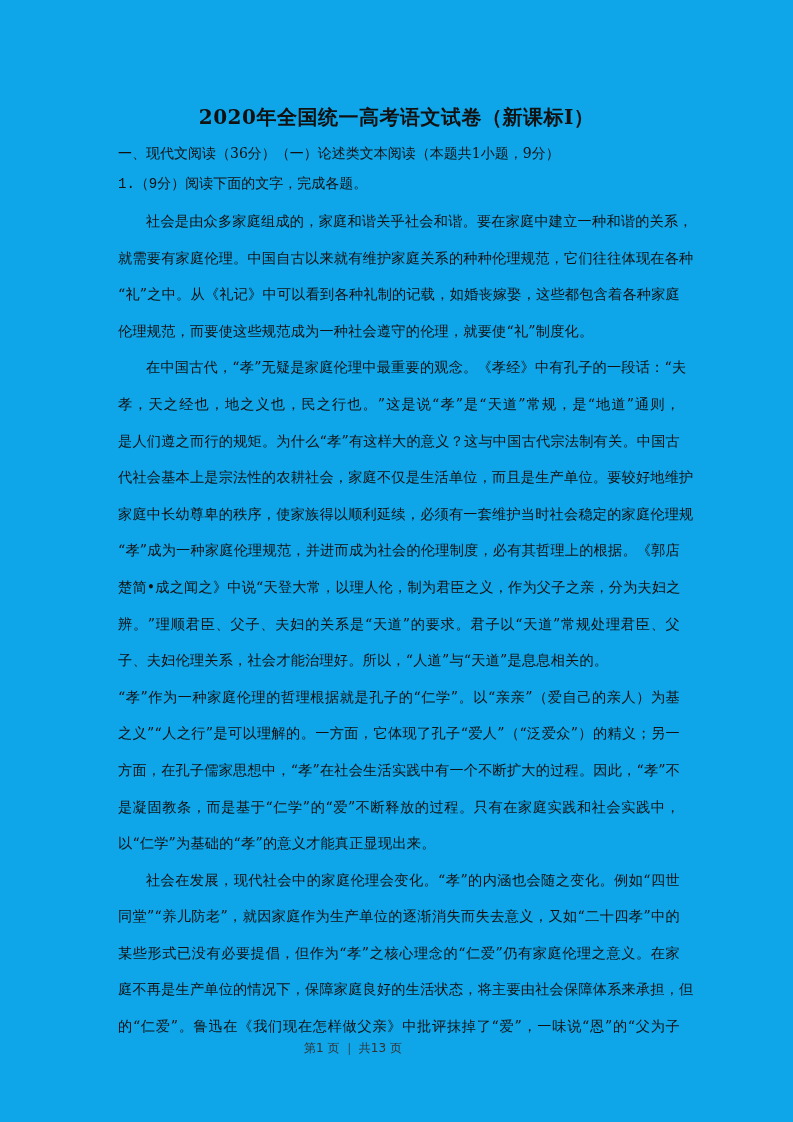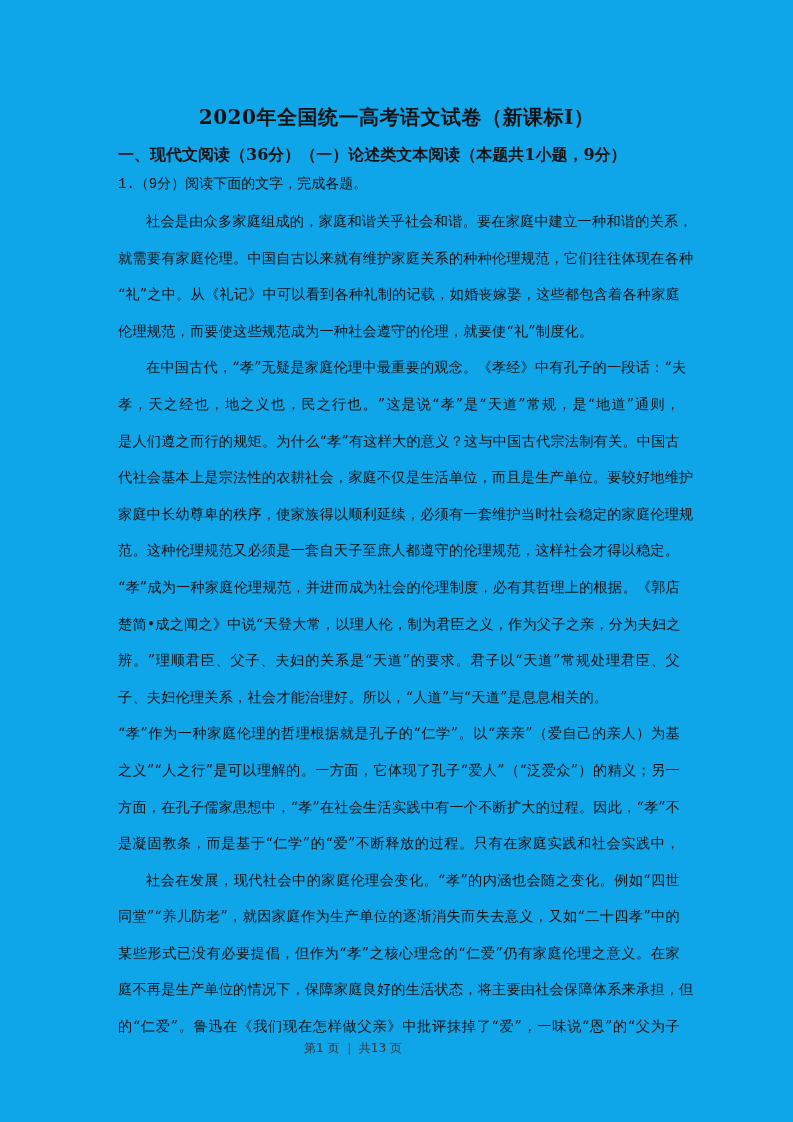--- a/index.html
+++ b/index.html
@@ -1,21 +1,21 @@
 <!DOCTYPE html>
 <html><head>
 <meta charset="utf-8">
 <style>
   html, body { margin:0; padding:0; background:#ffffff; }
   body { width:793px; height:1122px; position:relative; overflow:hidden;
          font-family:"DejaVu Serif","Liberation Serif",serif; color:#111; }
   .page { position:absolute; left:0; top:0; width:793px; height:1122px; background:#0ea5e9; }
   .title { position:absolute; top:104px; left:0; width:793px; text-align:center;
            font-size:20px; font-weight:bold; letter-spacing:0.5px; }
-  .section { position:absolute; top:145px; left:118px; font-size:16px; font-weight:bold; }
+  .section { position:absolute; top:145px; left:118px; font-size:14px; font-weight:normal; }
   .q { position:absolute; top:175px; left:118px; font-size:14px;font-family:Liberation Mono, monospace; }
   .body { position:absolute; top:204px; left:118px; width:562px; font-size:14.2px; }
   .line { height:30.6px; line-height:22px; white-space:nowrap; overflow:visible; letter-spacing:0.2px; text-align:justify; text-align-last:justify;margin-top:6px; }
   .line.last { text-align-last:left; }
   .line.indent { padding-left:28px; }
   .footer { position:absolute; top:1040px; left:0; width:706px; text-align:center;
             font-family:"DejaVu Sans","Liberation Sans",sans-serif; font-size:12px; color:#333; }
 </style>
 </head>
 <body>
@@ -28,29 +28,29 @@
   <div class="body" id="body">
       <div class="line indent">社会是由众多家庭组成的，家庭和谐关乎社会和谐。要在家庭中建立一种和谐的关系，</div>
       <div class="line">就需要有家庭伦理。中国自古以来就有维护家庭关系的种种伦理规范，它们往往体现在各种</div>
       <div class="line">“礼”之中。从《礼记》中可以看到各种礼制的记载，如婚丧嫁娶，这些都包含着各种家庭</div>
       <div class="line last">伦理规范，而要使这些规范成为一种社会遵守的伦理，就要使“礼”制度化。</div>
       <div class="line indent">在中国古代，“孝”无疑是家庭伦理中最重要的观念。《孝经》中有孔子的一段话：“夫</div>
       <div class="line">孝，天之经也，地之义也，民之行也。”这是说“孝”是“天道”常规，是“地道”通则，</div>
       <div class="line">是人们遵之而行的规矩。为什么“孝”有这样大的意义？这与中国古代宗法制有关。中国古</div>
       <div class="line">代社会基本上是宗法性的农耕社会，家庭不仅是生活单位，而且是生产单位。要较好地维护</div>
       <div class="line">家庭中长幼尊卑的秩序，使家族得以顺利延续，必须有一套维护当时社会稳定的家庭伦理规</div>
-      <div class="line last">范。这种伦理规范又必须是一套自天子至庶人都遵守的伦理规范，这样社会才得以稳定。</div>
       <div class="line">“孝”成为一种家庭伦理规范，并进而成为社会的伦理制度，必有其哲理上的根据。《郭店</div>
       <div class="line">楚简•成之闻之》中说“天登大常，以理人伦，制为君臣之义，作为父子之亲，分为夫妇之</div>
       <div class="line">辨。”理顺君臣、父子、夫妇的关系是“天道”的要求。君子以“天道”常规处理君臣、父</div>
       <div class="line last">子、夫妇伦理关系，社会才能治理好。所以，“人道”与“天道”是息息相关的。</div>
       <div class="line">“孝”作为一种家庭伦理的哲理根据就是孔子的“仁学”。以“亲亲”（爱自己的亲人）为基</div>
       <div class="line">之义”“人之行”是可以理解的。一方面，它体现了孔子“爱人”（“泛爱众”）的精义；另一</div>
       <div class="line">方面，在孔子儒家思想中，“孝”在社会生活实践中有一个不断扩大的过程。因此，“孝”不</div>
       <div class="line">是凝固教条，而是基于“仁学”的“爱”不断释放的过程。只有在家庭实践和社会实践中，</div>
+      <div class="line last">以“仁学”为基础的“孝”的意义才能真正显现出来。</div>
       <div class="line indent">社会在发展，现代社会中的家庭伦理会变化。“孝”的内涵也会随之变化。例如“四世</div>
       <div class="line">同堂”“养儿防老”，就因家庭作为生产单位的逐渐消失而失去意义，又如“二十四孝”中的</div>
       <div class="line">某些形式已没有必要提倡，但作为“孝”之核心理念的“仁爱”仍有家庭伦理之意义。在家</div>
       <div class="line">庭不再是生产单位的情况下，保障家庭良好的生活状态，将主要由社会保障体系来承担，但</div>
       <div class="line">的“仁爱”。鲁迅在《我们现在怎样做父亲》中批评抹掉了“爱”，一味说“恩”的“父为子</div>
     </div>
 
   <div class="footer">第1 页 ｜ 共13 页</div>
 </div>
 

